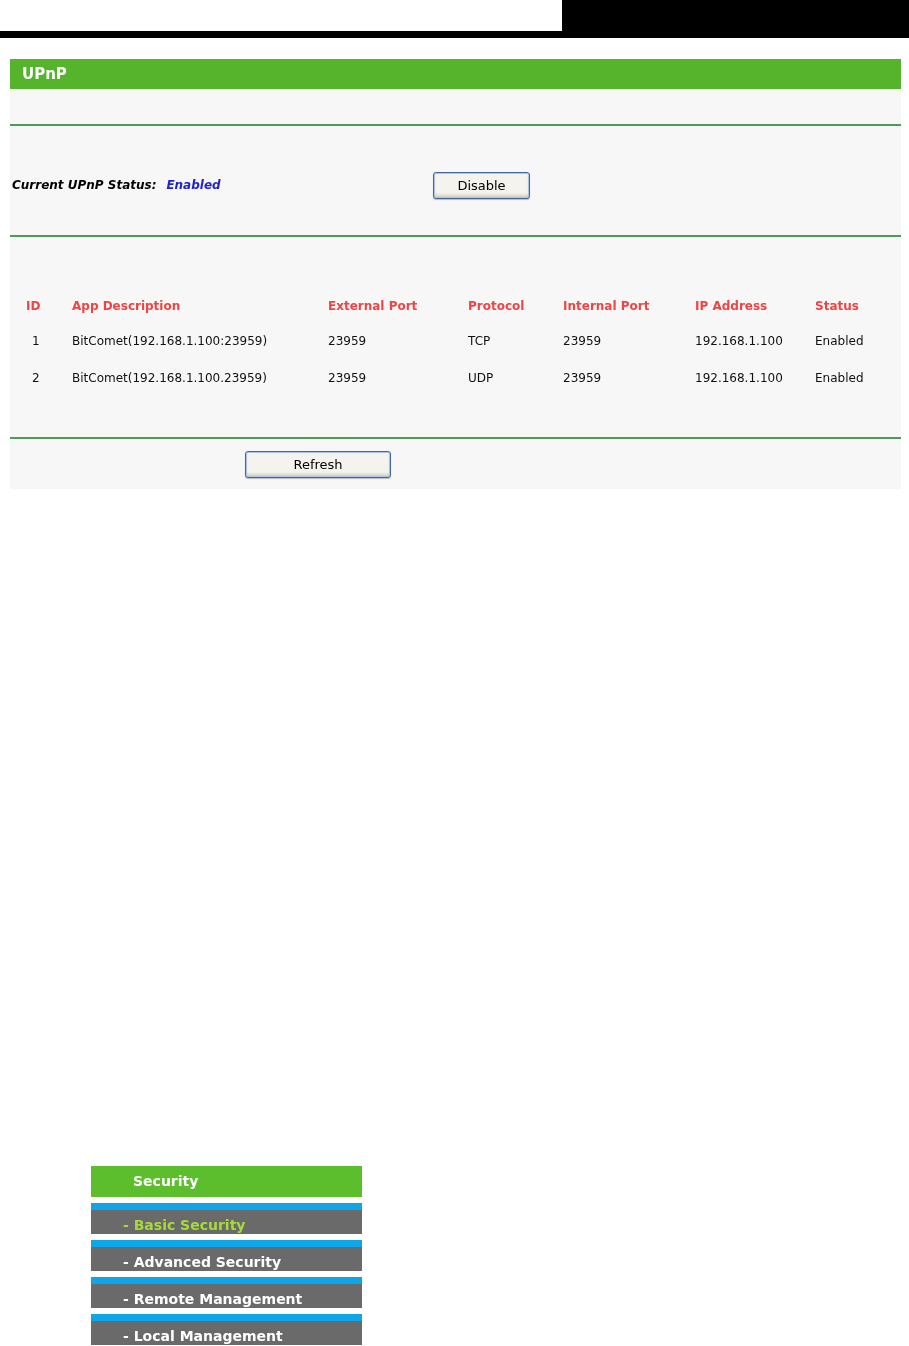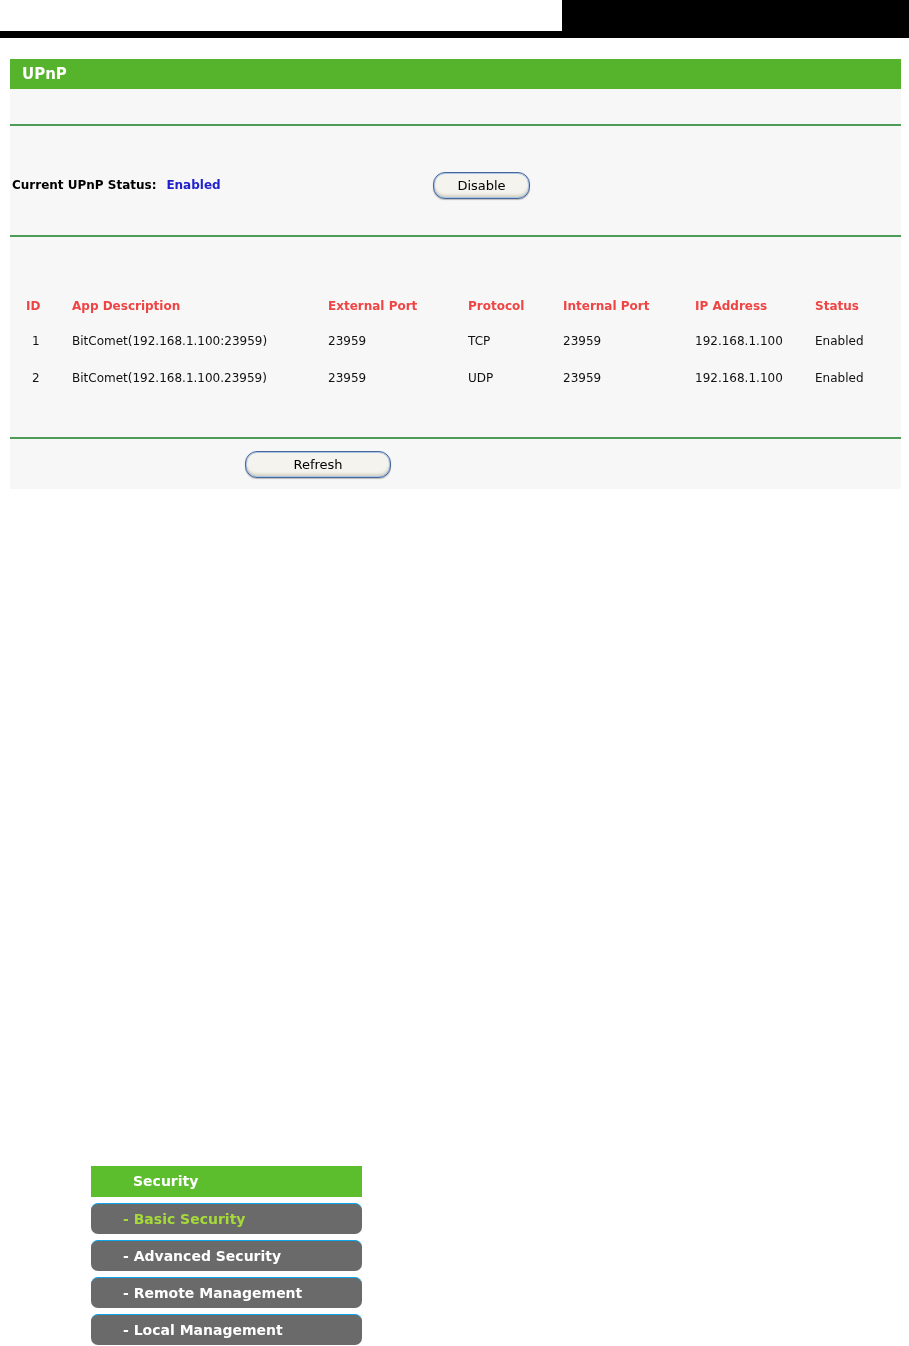--- a/index.html
+++ b/index.html
@@ -13,25 +13,25 @@
   
   .section { position:absolute; left:10px; top:59px; width:891px; }
   .title-bar { box-sizing:border-box; height:30px; background:#56B42C; color:#fff;
                font-size:15px; font-weight:bold; line-height:30px; padding-left:12px; }
   .panel { position:relative; height:400px; background:#F7F7F7; }
   .divider { position:absolute; left:0; width:100%; height:2px; background:#4D9B57; }
   .divider.d1 { top:35px; }
   .divider.d2 { top:146px; }
   .divider.d3 { top:348px; }
 
-  .status-row { position:absolute; left:2px; top:89px; font-size:12px; line-height:15px; }
+  .status-row { position:absolute; left:2px; top:89px; font-size:12px; line-height:15px;font-style:italic; }
   .status-label { font-weight:bold; color:#000; }
   .status-value { font-weight:bold; color:#2222CC; margin-left:6px; }
 
-  .xp-btn { box-sizing:border-box; position:absolute; border:1px solid #44689B; border-radius:12px;
+  .xp-btn { box-sizing:border-box; position:absolute; border:1px solid #44689B; border-radius:3px;
             background:#F4F3EE;
             box-shadow: inset 0 0 0 1px #AEC4E5, inset 0 -3px 3px #D4D1C2, 0 1px 1px rgba(0,0,0,.25);
             font-family:"DejaVu Sans","Liberation Sans",sans-serif;
             font-size:13px; color:#000; text-align:center; padding:0; cursor:pointer; }
   .disable-btn { left:423px; top:83px; width:97px; height:27px; }
   .refresh-btn { left:235px; top:362px; width:146px; height:27px; }
 
   .list-heading { position:absolute; left:15px; top:163px; font-size:16px; font-weight:bold;
                   color:#000; line-height:22px; }
 
@@ -42,22 +42,22 @@
   table.upnp td { font-size:12px; color:#111; text-align:left; vertical-align:top;
                   line-height:16px; padding:2px 0 19px 0; }
   table.upnp th.col-id { text-indent:11px; }
   table.upnp td.col-id { text-indent:17px; }
 
   
   .menu { position:absolute; left:91px; top:1166px; width:271px; }
   .menu-item { box-sizing:border-box; width:271px; height:31px; margin-bottom:6px;
                font-size:14px; font-weight:bold; cursor:pointer; }
   .menu-item.section-active { background:#5CBE2D; color:#fff; line-height:31px; padding-left:42px; }
-  .menu-item.sub { background:#6A6A6A; border-top:1px solid #0ea5e9; color:#fff;
-                   line-height:30px; padding-left:32px;border-radius:7px; }
+  .menu-item.sub { background:#6A6A6A; border-top:7px solid #0ea5e9; color:#fff;
+                   line-height:30px; padding-left:32px; }
   .menu-item.sub.highlight { color:#A5DA3A; }
 </style>
 </head>
 <body>
 
 <div id="stage">
 
   <div class="black-band"></div>
   <div class="black-rule"></div>
 

